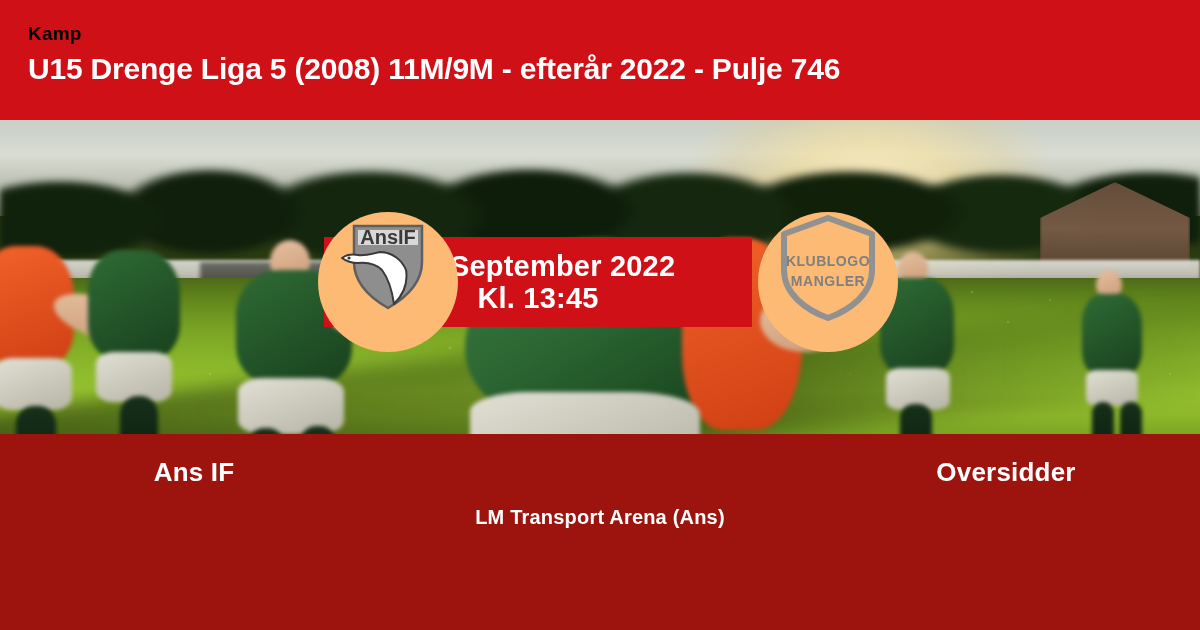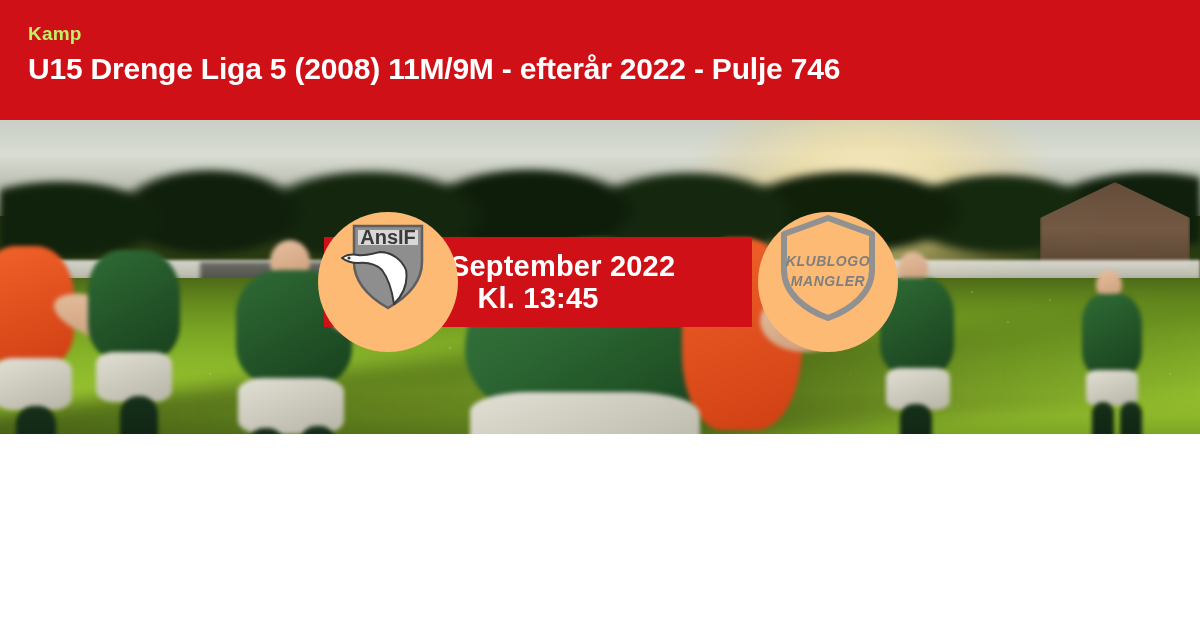--- a/index.html
+++ b/index.html
@@ -10,21 +10,21 @@
   }
   .poster { position:relative; width:1200px; height:630px; overflow:hidden; }
 
   
   .header {
     position:absolute; left:0; top:0; width:1200px; height:120px;
     background:#cf1016;
   }
   .header-kicker {
     position:absolute; left:28px; top:24px;
-    font-size:19px; font-weight:bold; color:#bef264;
+    font-size:19px; font-weight:bold; color:#000000;
     letter-spacing:.2px; line-height:1;
   }
   .header-title {
     position:absolute; left:28px; top:52px;
     font-size:30px; font-weight:bold; color:#ffffff;
     letter-spacing:-.2px; line-height:1.1; white-space:nowrap;
   }
 
   
   .photo {
@@ -158,21 +158,21 @@
   }
   .date-line1 { font-size:29px; font-weight:bold; color:#fff; line-height:1.12; letter-spacing:.2px; }
   .date-line2 { font-size:29px; font-weight:bold; color:#fff; line-height:1.12; letter-spacing:.2px; }
 
   .crest-circle {
     position:absolute; width:140px; height:140px; border-radius:50%;
     background:#fdba74; z-index:5;
     display:flex; align-items:flex-start; justify-content:center;
   }
   .crest-home { left:318px; top:212px; }
-  .crest-away { left:758px; top:212px;font-style:italic; }
+  .crest-away { left:758px; top:212px; }
 
   
   .bottom {
     position:absolute; left:0; top:434px; width:1200px; height:196px;
     background:#9d140e;
   }
   .team-row {
     position:absolute; left:0; top:16px; width:1200px; height:44px;
     display:flex;
   }
@@ -260,14 +260,22 @@
   </div>
 
   <div class="crest-circle crest-away">
     <svg width="108" height="112" viewBox="0 0 108 112">
       <path d="M54 6 L98 22 V58 C98 82 76 98 54 106 C32 98 10 82 10 58 V22 Z" fill="none" stroke="#919191" stroke-width="6" stroke-linejoin="round"></path>
       <text x="54" y="54" text-anchor="middle" font-family="Liberation Sans, sans-serif" font-size="14" font-weight="bold" fill="#7f7f7f" letter-spacing="0.5">KLUBLOGO</text>
       <text x="54" y="74" text-anchor="middle" font-family="Liberation Sans, sans-serif" font-size="14" font-weight="bold" fill="#7f7f7f" letter-spacing="0.5">MANGLER</text>
     </svg>
   </div>
 
+  <div class="bottom">
+    <div class="team-row">
+      <div class="team-name team-home">Ans IF</div>
+      <div class="team-name team-away">Oversidder</div>
+    </div>
+    <div class="venue">LM Transport Arena (Ans)</div>
+
+  </div>
 
 </div>
 
 </body></html>

